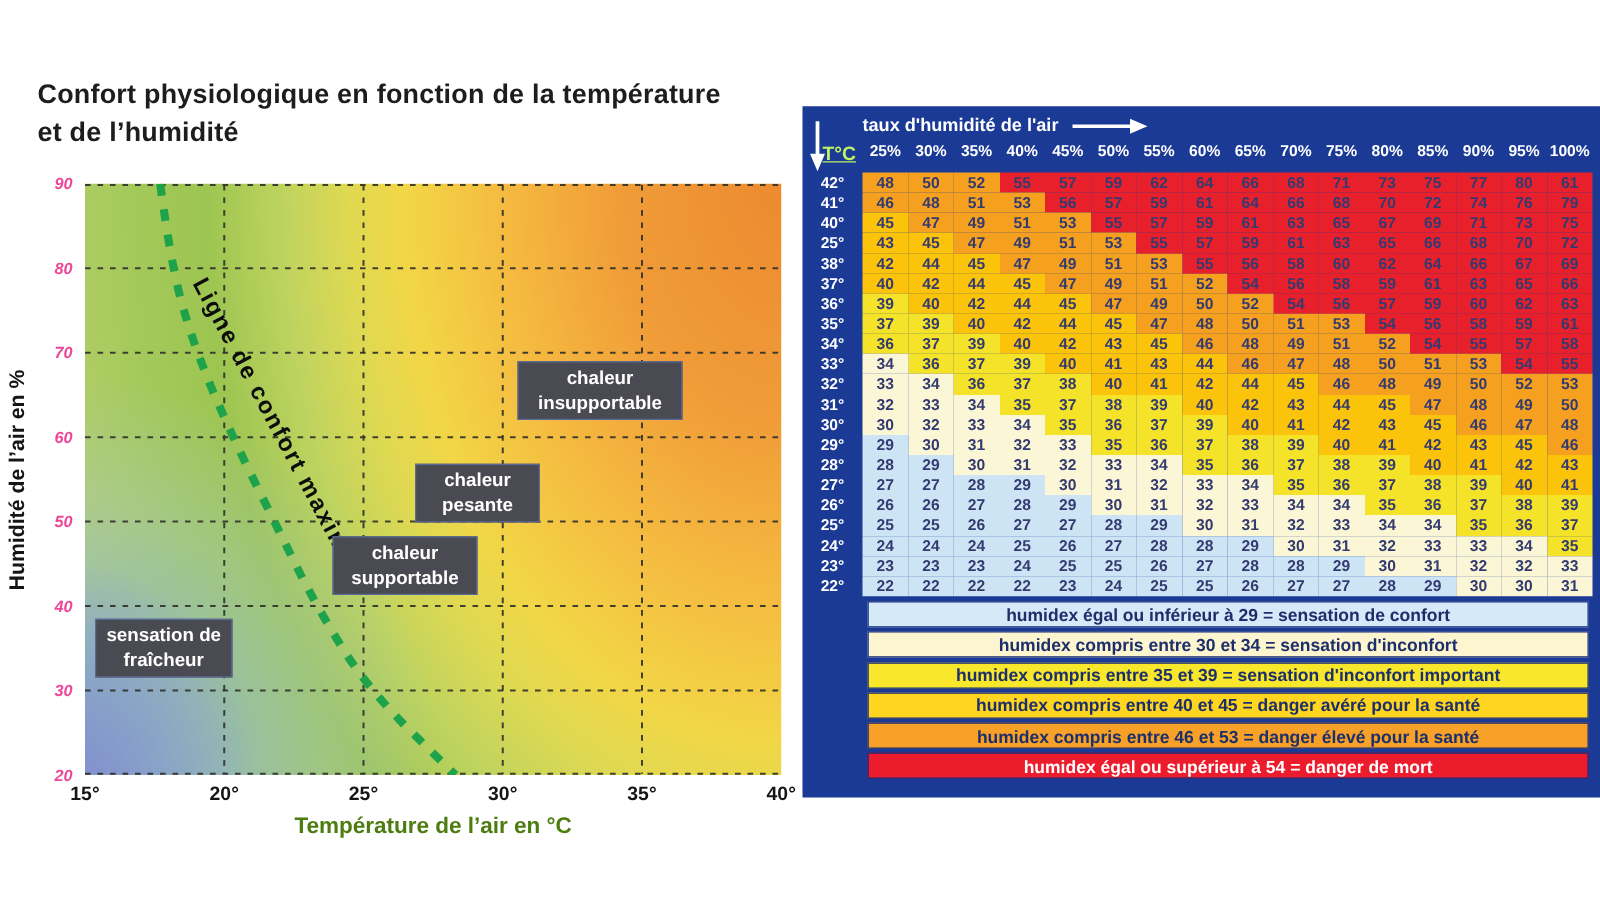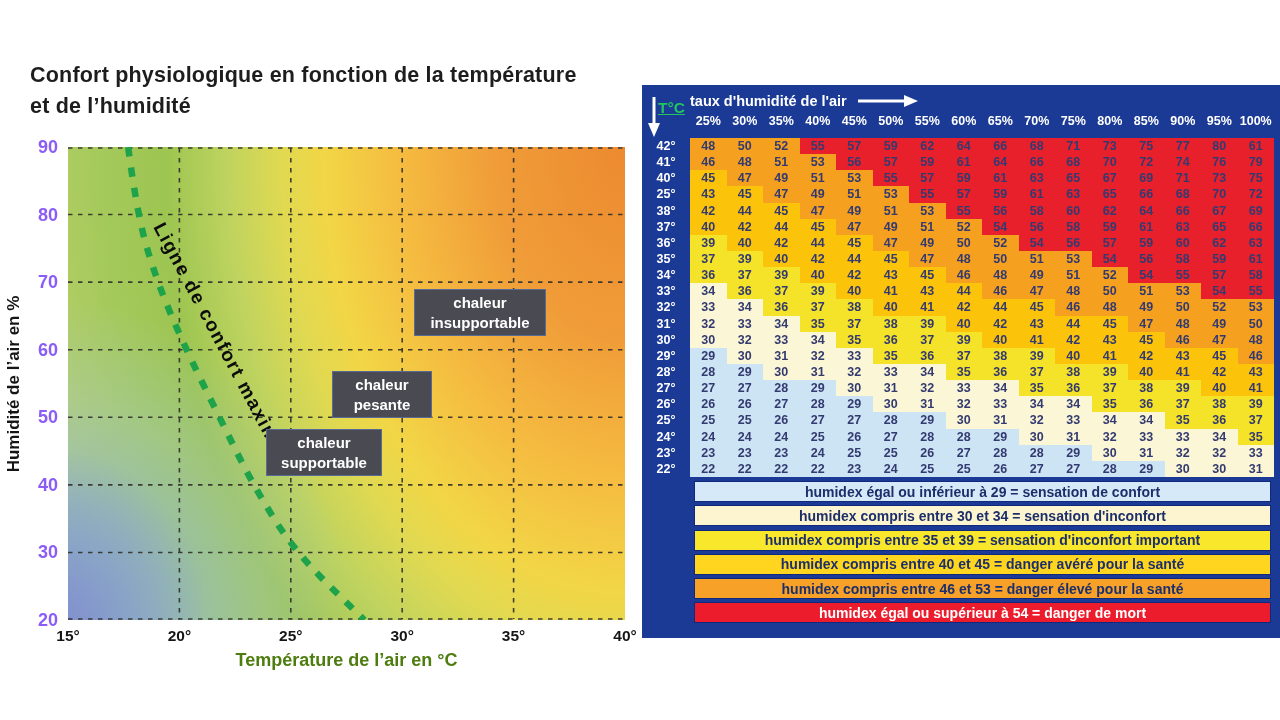--- a/index.html
+++ b/index.html
@@ -16,21 +16,21 @@
     letter-spacing:0.2px;
   }
   .ylabel {
     position:absolute; left:14px; top:384px;
     transform:translate(-50%,-50%) rotate(-90deg);
     font-size:17px; font-weight:600; color:#151515; white-space:nowrap;
   }
   .yticks { position:absolute; left:30px; top:147px; width:30px; height:473px; }
   .yticks span {
     position:absolute; right:2px; transform:translateY(-50%);
-    font-size:18px; font-weight:700; color:#8b5cf6;
+    font-size:13px; font-weight:700; color:#ec4899;font-style:italic;
   }
   .xticks { position:absolute; left:68px; top:627px; width:557px; height:20px; }
   .xticks span {
     position:absolute; transform:translateX(-50%);
     font-size:15.5px; font-weight:700; color:#151515;
   }
   .xlabel {
     position:absolute; left:68px; top:650px; width:557px; text-align:center;
     font-size:18px; font-weight:600; color:#4d7c0f;
   }
@@ -67,22 +67,22 @@
     position:absolute; left:642px; top:85px; width:638px; height:553px;
     background:#1b3a96;
   }
   .t-title-row {
     position:absolute; left:48px; top:6px; height:20px;
     display:flex; align-items:center; gap:9px;
     color:#ffffff; font-weight:700; font-size:14.5px;
   }
   .down-arrow { position:absolute; left:5px; top:10px; }
   .t-corner {
-    position:absolute; left:16px; top:14px; width:34px;
-    color:#22c55e; font-weight:700; font-size:15.5px;text-decoration:underline;
+    position:absolute; left:16px; top:30px; width:34px;
+    color:#bef264; font-weight:700; font-size:15.5px;text-decoration:underline;
   }
   .t-cols { position:absolute; left:0; top:29px; width:100%; height:20px; }
   .t-cols .pct {
     position:absolute; text-align:center;
     color:#ffffff; font-weight:700; font-size:12.5px;
   }
   .t-body { position:absolute; left:0; top:53px; width:100%; }
   .t-row { display:flex; height:16.15px; }
   .t-row .temp {
     flex:0 0 48px; text-align:center; color:#ffffff;
@@ -131,20 +131,21 @@
           <line x1="0" y1="202.71428571428572" x2="557" y2="202.71428571428572" stroke="#30302a" stroke-width="1.6" stroke-dasharray="4.5 5.5" opacity="0.9"></line>
           <line x1="0" y1="270.2857142857143" x2="557" y2="270.2857142857143" stroke="#30302a" stroke-width="1.6" stroke-dasharray="4.5 5.5" opacity="0.9"></line>
           <line x1="0" y1="337.85714285714283" x2="557" y2="337.85714285714283" stroke="#30302a" stroke-width="1.6" stroke-dasharray="4.5 5.5" opacity="0.9"></line>
           <line x1="0" y1="405.42857142857144" x2="557" y2="405.42857142857144" stroke="#30302a" stroke-width="1.6" stroke-dasharray="4.5 5.5" opacity="0.9"></line>
           <line x1="0" y1="472" x2="557" y2="472" stroke="#30302a" stroke-width="1.6" stroke-dasharray="4.5 5.5" opacity="0.9"></line>
         </svg>
       <svg id="line-svg" width="557" height="473">
           <path d="M 60.155999999999985 0 Q 69.06800000000003 67.57142857142857 79.09400000000002 101.35714285714286 Q 89.12 135.14285714285714 103.602 168.92857142857142 Q 118.08400000000002 202.7142857142857 134.794 236.5 Q 151.50400000000002 270.2857142857143 168.214 304.07142857142856 Q 184.924 337.8571428571429 206.08999999999997 371.6428571428571 Q 227.25599999999997 405.4285714285714 261.78999999999996 439.21428571428567 L 296.324 473" fill="none" stroke="#1fa34a" stroke-width="6.5" stroke-dasharray="9.5 11"></path>
         </svg>
       <div class="comfort-line-label">Ligne de confort maximal</div>
+      <div class="zone z-fraicheur">sensation de fraîcheur</div>
       <div class="zone z-supportable">chaleur supportable</div>
       <div class="zone z-pesante">chaleur pesante</div>
       <div class="zone z-insupportable">chaleur insupportable</div>
     </div>
 
     <div class="xticks" id="xticks">
         <span style="left: 0%;">15°</span>
         <span style="left: 20%;">20°</span>
         <span style="left: 40%;">25°</span>
         <span style="left: 60%;">30°</span>

